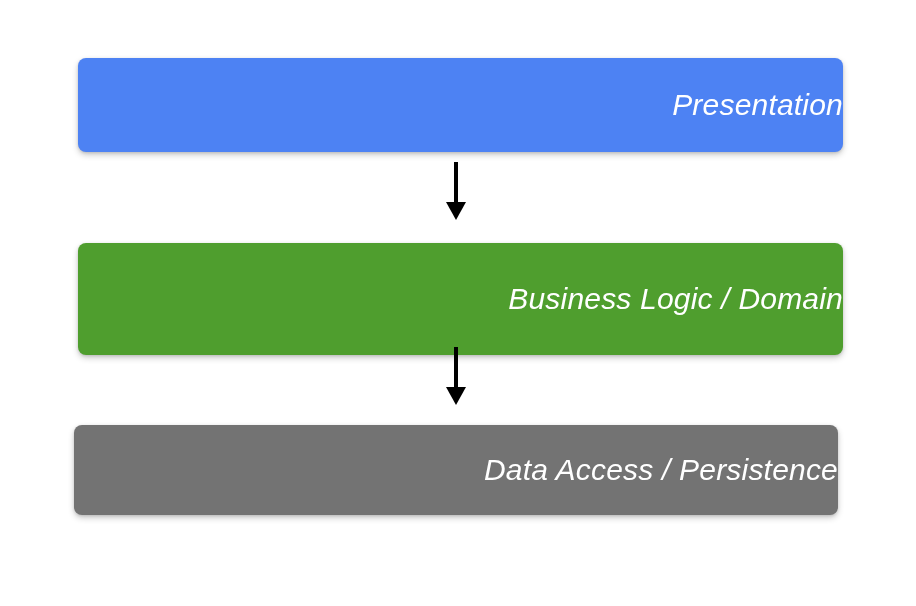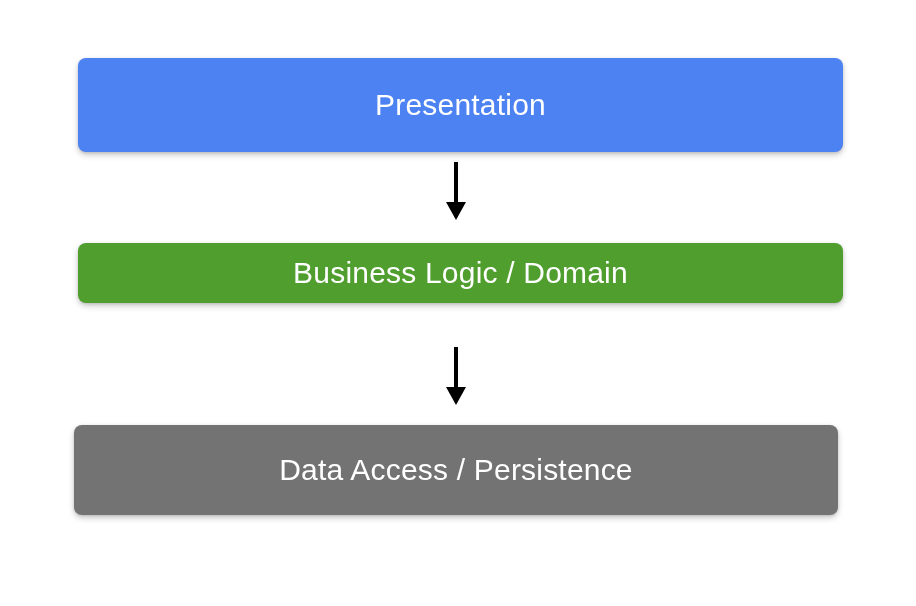--- a/index.html
+++ b/index.html
@@ -22,23 +22,24 @@
     background: #ffffff;
   }
 
   
   .layer-box {
     position: absolute;
     box-sizing: border-box;
     border-radius: 8px;
     display: flex;
     align-items: center;
-    justify-content: center;
+    justify-content: flex-end;
     box-shadow: 0 3px 6px rgba(0, 0, 0, 0.20),
                 0 1px 3px rgba(0, 0, 0, 0.12);
+    font-style: italic;
   }
 
   .layer-label {
     color: #ffffff;
     font-family: "Liberation Sans", sans-serif;
     font-size: 30px;
     font-weight: 400;
     line-height: 1;
     letter-spacing: 0.2px;
     white-space: nowrap;
@@ -50,21 +51,21 @@
   #layer-presentation {
     left: 78px;
     top: 58px;
     width: 765px;
     height: 94px;
   }
   #layer-business-logic {
     left: 78px;
     top: 243px;
     width: 765px;
-    height: 60px;
+    height: 112px;
   }
   #layer-data-access {
     left: 74px;
     top: 425px;
     width: 764px;
     height: 90px;
   }
 
   
   .flow-arrow {

